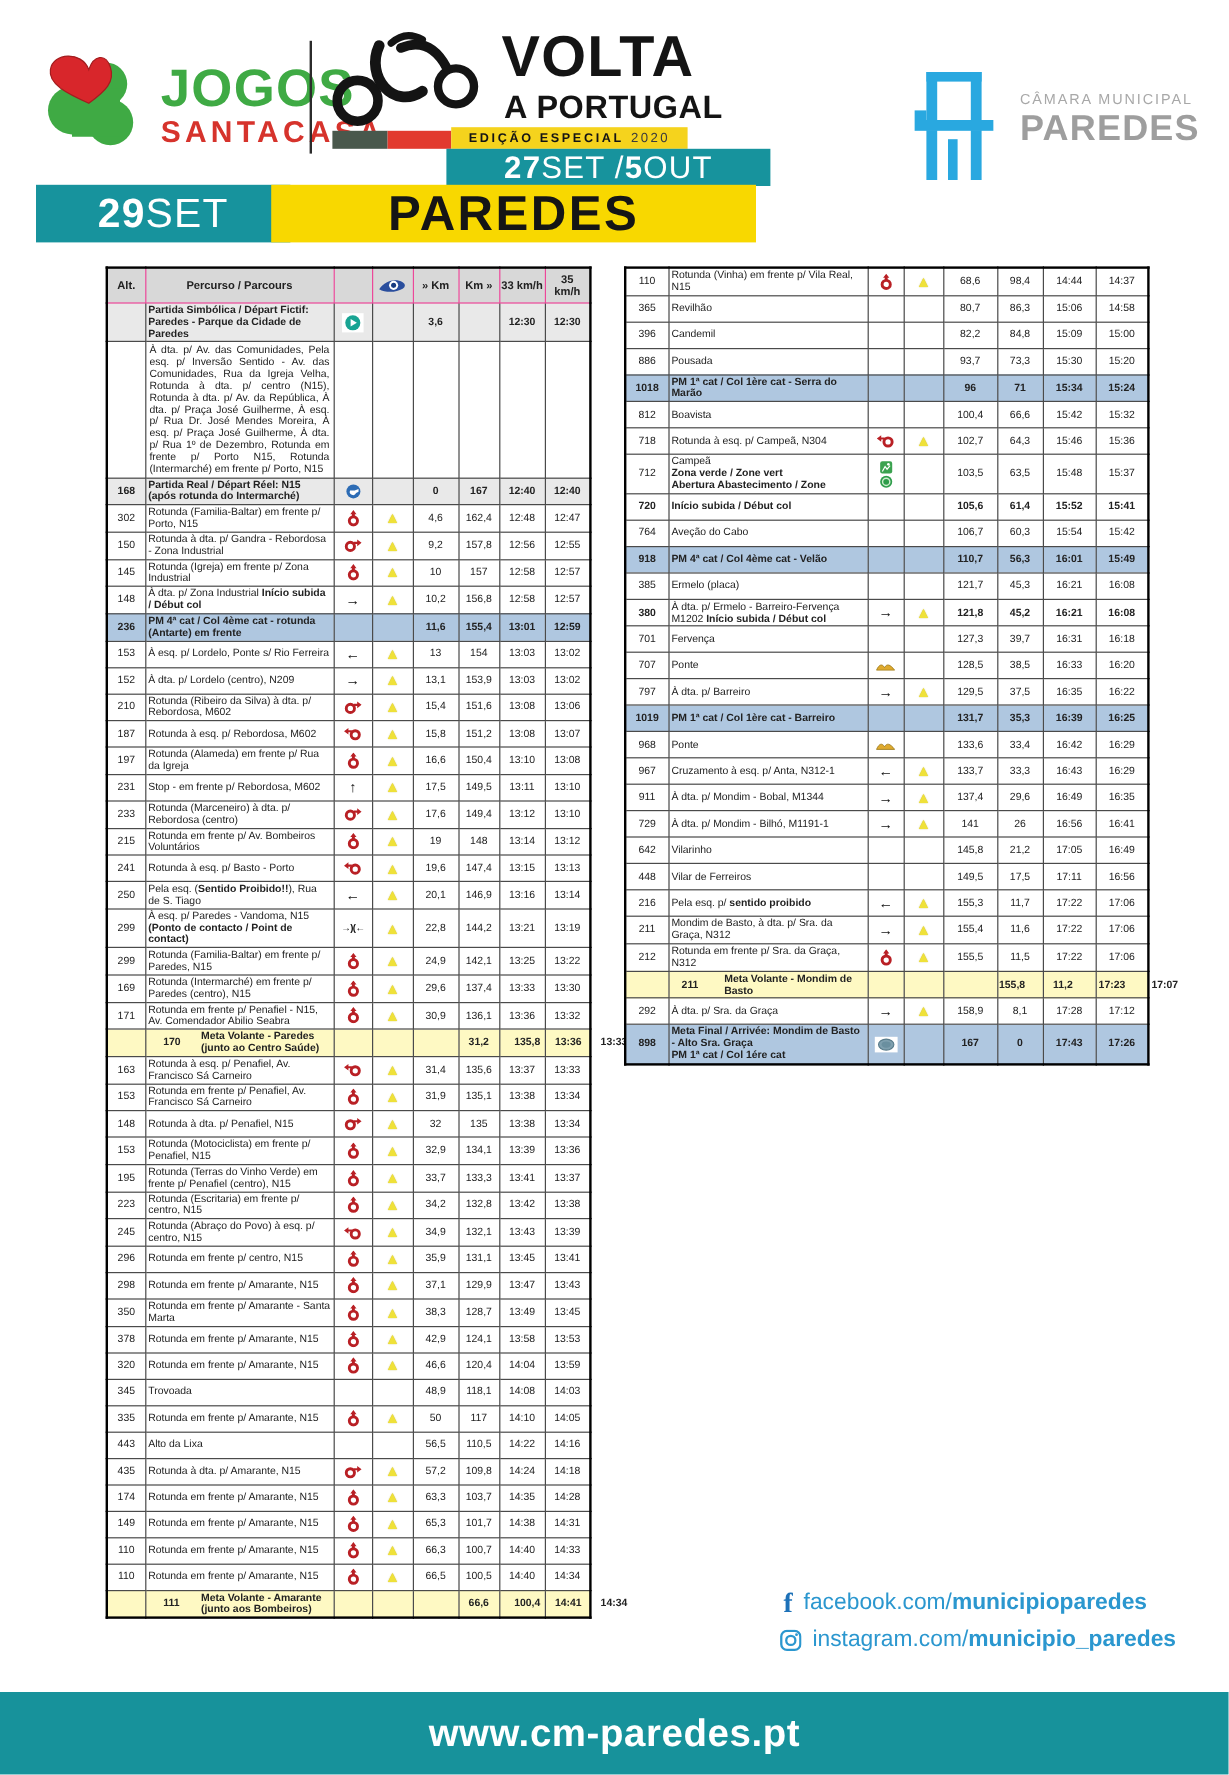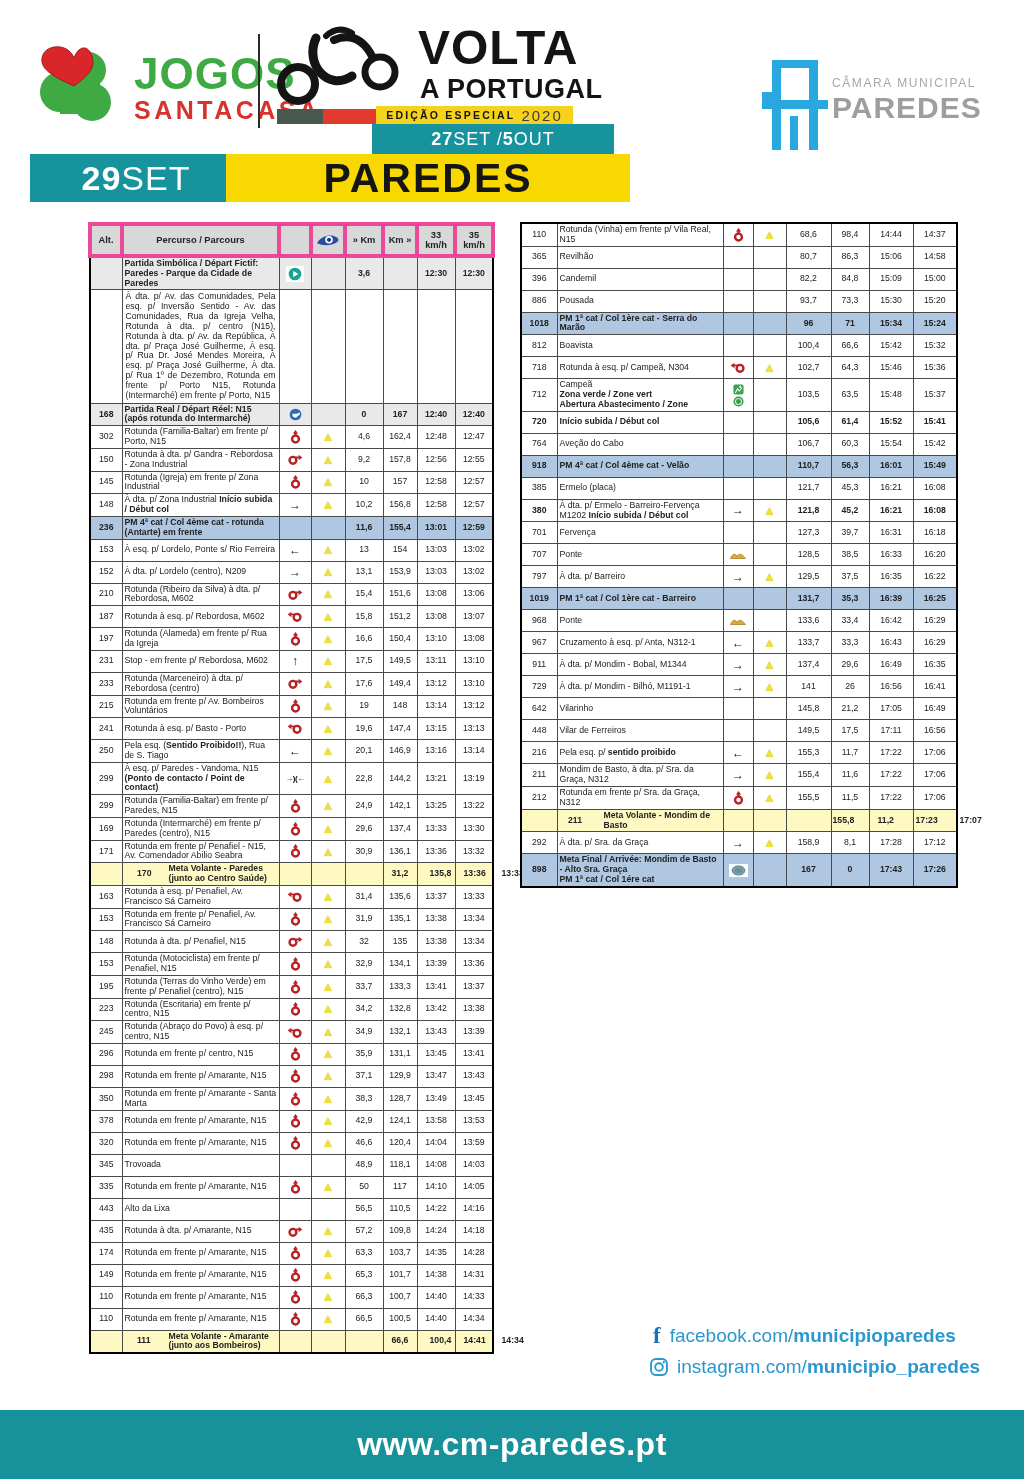--- a/index.html
+++ b/index.html
@@ -13,40 +13,40 @@
   .divider{position:absolute;left:258px;top:34px;width:2px;height:94px;background:#2b2b2b;}
   .bike{position:absolute;left:270px;top:24px;}
   .vtitle{position:absolute;left:418px;top:20px;font-size:48px;font-weight:900;color:#141414;letter-spacing:1px;}
   .vsub{position:absolute;left:420px;top:74px;font-size:27px;font-weight:900;color:#141414;letter-spacing:0.5px;}
   .flag{position:absolute;left:277px;top:109px;width:99px;height:15px;display:flex;}
   .flag .fg{width:46px;background:#49584c;}
   .flag .fr{width:53px;background:#e23a2e;}
   .edition{position:absolute;left:376px;top:106px;width:197px;height:18px;background:#f5d31d;
            display:flex;align-items:center;justify-content:center;gap:6px;}
   .ed1{font-size:10.5px;font-weight:700;letter-spacing:2.2px;color:#141414;}
-  .ed2{font-size:15px;font-weight:400;letter-spacing:2px;color:#3c3c3c;}
-  .dates{position:absolute;left:372px;top:124px;width:242px;height:31px;background:#17939d;
-         color:#fff;font-size:18px;display:flex;align-items:center;justify-content:center;letter-spacing:1px;}
+  .ed2{font-size:11px;font-weight:400;letter-spacing:2px;color:#3c3c3c;}
+  .dates{position:absolute;left:372px;top:124px;width:270px;height:31px;background:#17939d;
+         color:#fff;font-size:26px;display:flex;align-items:center;justify-content:center;letter-spacing:1px;}
   .dates b{font-weight:800;}
   .stage-date{position:absolute;left:30px;top:154px;width:212px;height:48px;background:#17939d;
               color:#fff;font-size:34px;display:flex;align-items:center;justify-content:center;letter-spacing:1px;}
   .stage-date b{font-weight:800;}
   .stage-city{position:absolute;left:226px;top:154px;width:404px;height:48px;background:#f8d800;
               color:#151515;font-size:41px;font-weight:900;letter-spacing:2px;
               display:flex;align-items:center;justify-content:center;}
-  .muni{position:absolute;left:762px;top:56px;display:flex;gap:4px;}
+  .muni{position:absolute;left:762px;top:56px;display:flex;gap:22px;}
   .muni-text{margin-top:20px;}
   .cm1{font-size:12px;color:#a8a8a8;letter-spacing:1.6px;}
   .cm2{font-size:30px;font-weight:700;color:#9e9e9e;letter-spacing:1px;margin-top:1px;}
   
   .tbl{position:absolute;top:222px;}
   #tleft{left:88px;}
   #tright{left:520px;}
   table.route{border-collapse:collapse;table-layout:fixed;border:2px solid #000;}
-  table.route th{background:#d8d8d8;border:4px solid #ec4899;font-size:9.3px;font-weight:700;
+  table.route th{background:#d8d8d8;border:1px solid #ec4899;font-size:9.3px;font-weight:700;
                  padding:4px 1px;text-align:center;color:#222;}
   table.route td{border:1px solid #4a4a4a;padding:1px 2px;font-size:8.7px;line-height:1.13;
                  vertical-align:middle;height:19px;color:#222;}
   td.alt{text-align:center;font-size:9px;}
   td.per{text-align:left;padding-left:3px;}
   td.per.just{text-align:justify;padding:2px 3px;}
   td.ic{text-align:center;padding:0;}
   td.num{text-align:center;font-size:9px;}
   tr.gray td{background:#e9e9e9;}
   tr.gray{font-weight:700;}

